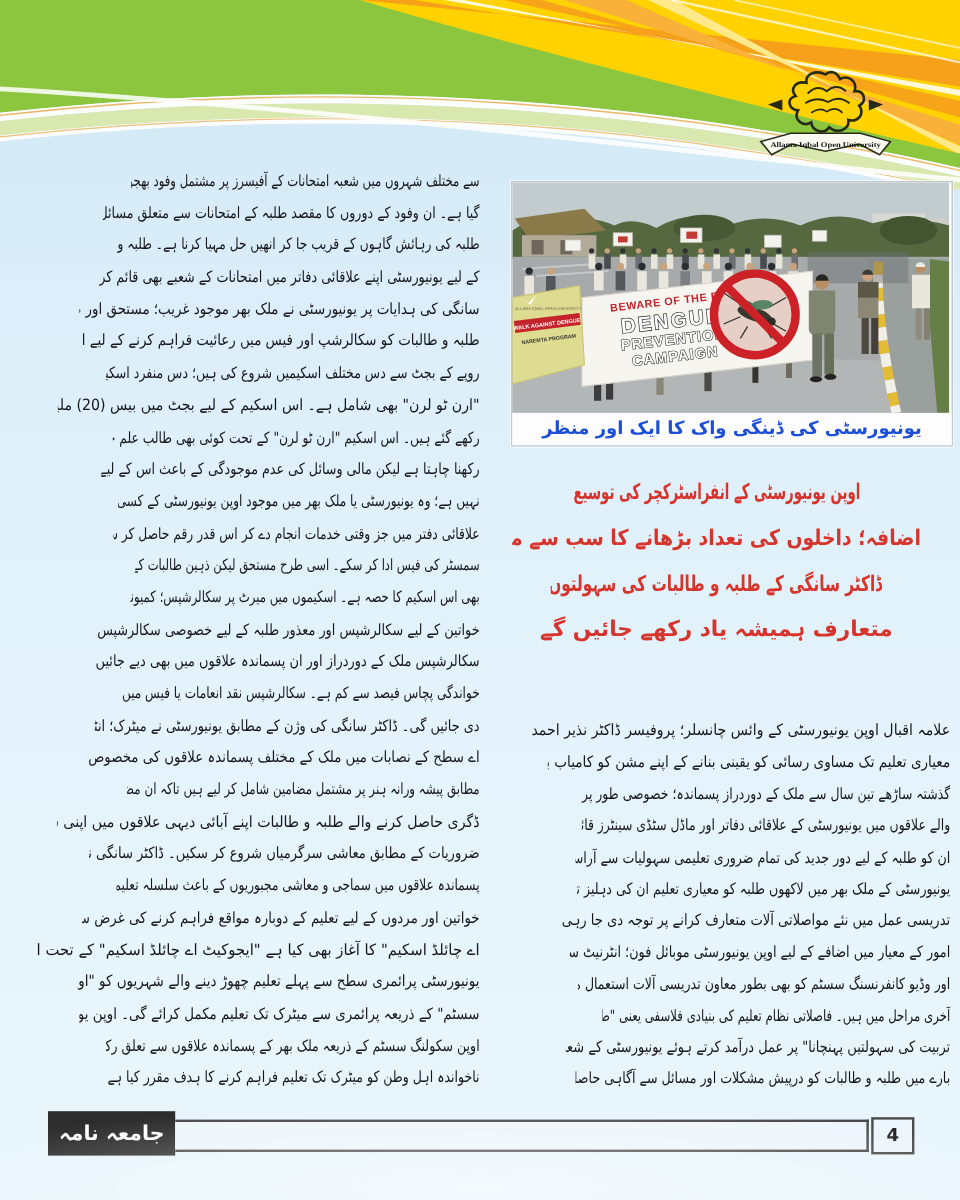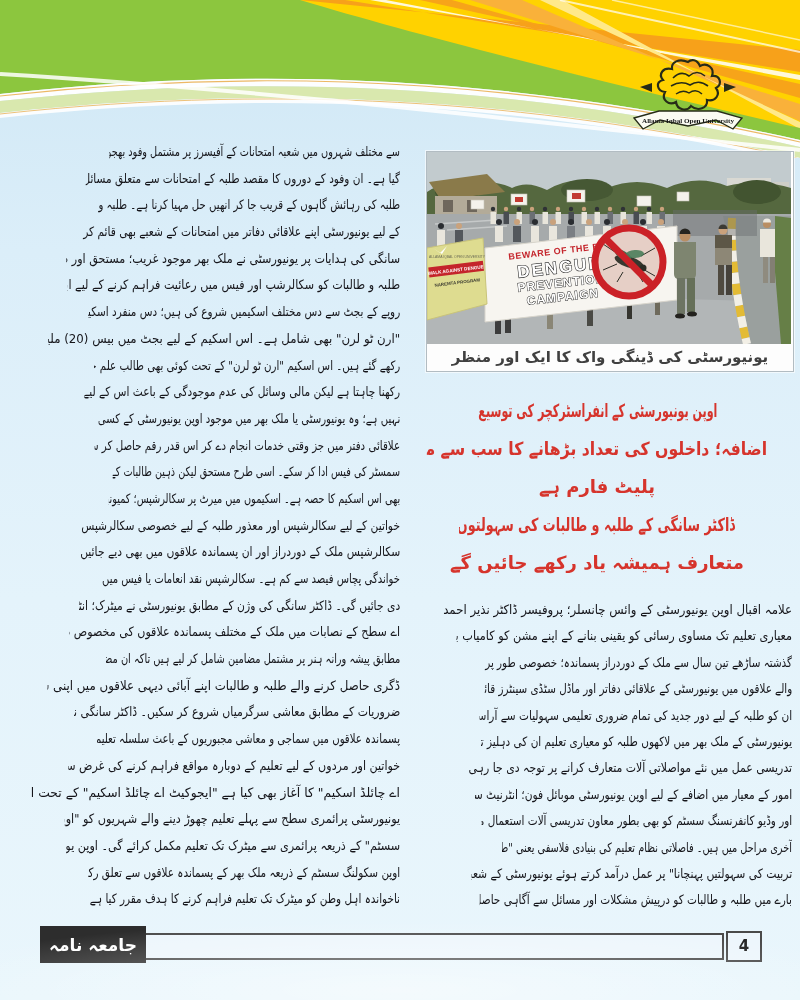--- a/index.html
+++ b/index.html
@@ -6,21 +6,21 @@
   .page{position:relative;width:800px;height:1000px;margin:0 auto;overflow:hidden;
         background:linear-gradient(180deg,#cfe7f5 0%,#dbeef9 25%,#e4f3fb 60%,#e9f6fc 100%);
         font-family:"DejaVu Sans",sans-serif;color:#1a1a1a;}
   .header-svg{position:absolute;left:0;top:0;width:800px;height:158px;display:block;}
   .logo{position:absolute;left:612px;top:56px;width:152px;height:86px;}
   
   .photo-frame{position:absolute;left:426px;top:151px;width:366px;background:#ffffff;
                border:1px solid #b2bcc2;box-shadow:0 0 0 1px rgba(255,255,255,.6);}
   .photo-frame svg{display:block;width:364px;height:192px;}
   .photo-caption{height:27px;line-height:27px;text-align:center;direction:rtl;
-                 font-size:15px;font-weight:bold;color:#404040;background:#fdfdfd;}
+                 font-size:15px;font-weight:bold;color:#1d4ed8;background:#fdfdfd;}
   
   .headline{position:absolute;left:402px;top:392px;width:390px;}
   .hline{height:38px;line-height:38px;font-size:18px;font-weight:bold;color:#d6342c;
          text-align:center;direction:rtl;white-space:nowrap;overflow:hidden;transform-origin:50% 50%;}
   
   .col{position:absolute;direction:rtl;}
   .col-left{left:12px;top:139px;width:388px;}
   .col-right{left:406px;top:597px;width:386px;}
   .tline{height:26.7px;line-height:26.7px;font-size:13px;color:#15151a;
          text-align:justify;text-align-last:justify;white-space:nowrap;overflow:hidden;
@@ -236,21 +236,20 @@
         <rect x="336" y="105" width="5" height="26" fill="#8f8b7f"></rect>
         <rect x="343" y="105" width="5" height="26" fill="#837f73"></rect>
       </g>
     </svg>
     <div class="photo-caption">یونیورسٹی کی ڈینگی واک کا ایک اور منظر</div>
   </div>
 
   <div class="headline">
       <div class="hline" style="transform: scaleX(0.616114);">اوپن یونیورسٹی کے انفراسٹرکچر کی توسیع اور طلبہ کی سہولتوں میں</div>
       <div class="hline" style="transform: scaleX(0.872483);">اضافہ؛ داخلوں کی تعداد بڑھانے کا سب سے مضبوط</div>
-      <div class="hline">پلیٹ فارم ہے</div>
       <div class="hline" style="transform: scaleX(0.707804);">ڈاکٹر سانگی کے طلبہ و طالبات کی سہولتوں میں اضافہ کے لیے</div>
       <div class="hline">متعارف ہمیشہ یاد رکھے جائیں گے</div>
     </div>
 
   <div class="col col-left">
       <div class="tline" style="transform: scaleX(0.749035);">سے مختلف شہروں میں شعبہ امتحانات کے آفیسرز پر مشتمل وفود بھجوانے کا سلسلہ شروع کیا</div>
       <div class="tline" style="transform: scaleX(0.810021);">گیا ہے۔ ان وفود کے دوروں کا مقصد طلبہ کے امتحانات سے متعلق مسائل اور مشکلات کو</div>
       <div class="tline" style="transform: scaleX(0.782258);">طلبہ کی رہائش گاہوں کے قریب جا کر انھیں حل مہیا کرنا ہے۔ طلبہ و طالبات کی سہولت</div>
       <div class="tline" style="transform: scaleX(0.818565);">کے لیے یونیورسٹی اپنے علاقائی دفاتر میں امتحانات کے شعبے بھی قائم کر رہی ہے۔ ڈاکٹر</div>
       <div class="tline" style="transform: scaleX(0.86031);">سانگی کی ہدایات پر یونیورسٹی نے ملک بھر موجود غریب؛ مستحق اور ضرورت مند</div>

